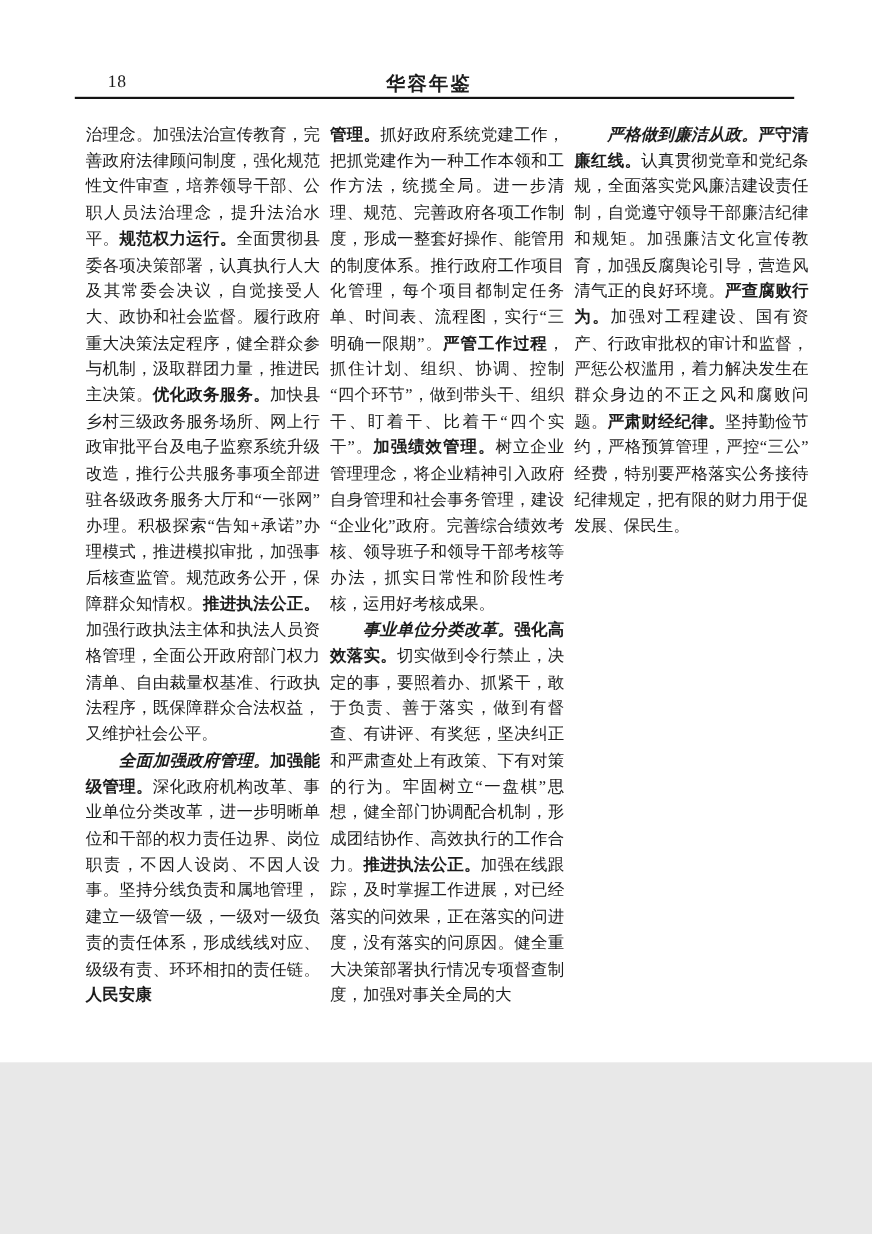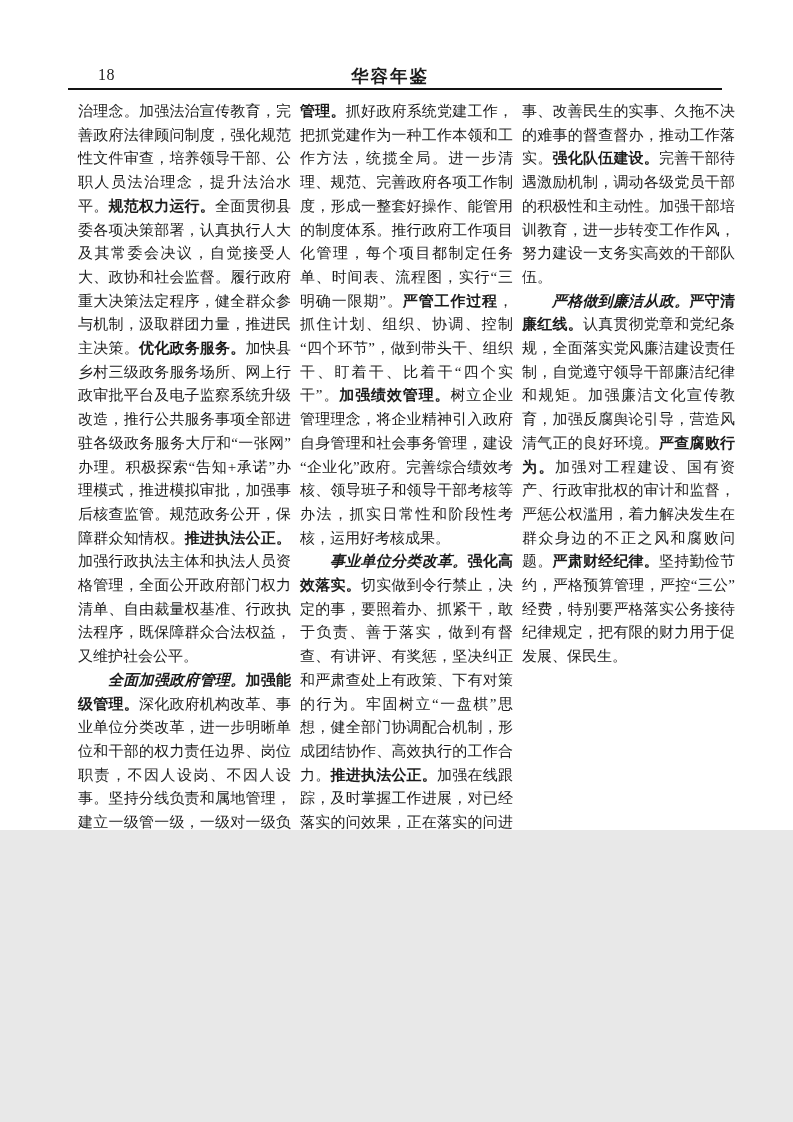--- a/index.html
+++ b/index.html
@@ -1,19 +1,19 @@
 <!DOCTYPE html>
 <html lang="zh"><head>
 <meta charset="utf-8">
 <style>
   html, body { margin: 0; padding: 0; background: #e8e8e8; }
   .page {
     position: relative;
     width: 793px;
-    height: 830px;
+    height: 966px;
     margin: 0 auto;
     background: #ffffff;
     font-family: "Liberation Serif", "DejaVu Serif", serif;
     color: #1c1c1c;
     overflow: hidden;
   }
   .running-head {
     position: absolute;
     top: 64px;
     left: 68px;
@@ -39,21 +39,21 @@
   .header-rule {
     position: absolute;
     top: 88px;
     left: 68px;
     width: 654px;
     height: 2px;
     background: #141414;
   }
   .columns {
     position: absolute;
-    top: 100px;
+    top: 112px;
     left: 78px;
     width: 657px;
     display: flex;
     gap: 9px;
   }
   .col {
     width: 213px;
     flex: 0 0 213px;
     font-size: 15px;
     line-height: 23.7px;
@@ -82,18 +82,17 @@
   <div class="columns">
     <div class="col">
         <p><span class="seg-normal">治理念。加强法治宣传教育，完善政府法律顾问制度，强化规范性文件审查，培养领导干部、公职人员法治理念，提升法治水平。</span><span class="seg-bold">规范权力运行。</span><span class="seg-normal">全面贯彻县委各项决策部署，认真执行人大及其常委会决议，自觉接受人大、政协和社会监督。履行政府重大决策法定程序，健全群众参与机制，汲取群团力量，推进民主决策。</span><span class="seg-bold">优化政务服务。</span><span class="seg-normal">加快县乡村三级政务服务场所、网上行政审批平台及电子监察系统升级改造，推行公共服务事项全部进驻各级政务服务大厅和“一张网”办理。积极探索“告知+承诺”办理模式，推进模拟审批，加强事后核查监管。规范政务公开，保障群众知情权。</span><span class="seg-bold">推进执法公正。</span><span class="seg-normal">加强行政执法主体和执法人员资格管理，全面公开政府部门权力清单、自由裁量权基准、行政执法程序，既保障群众合法权益，又维护社会公平。</span></p>
         <p class="indent"><span class="seg-lead">全面加强政府管理。</span><span class="seg-bold">加强能级管理。</span><span class="seg-normal">深化政府机构改革、事业单位分类改革，进一步明晰单位和干部的权力责任边界、岗位职责，不因人设岗、不因人设事。坚持分线负责和属地管理，建立一级管一级，一级对一级负责的责任体系，形成线线对应、级级有责、环环相扣的责任链。</span><span class="seg-bold">人民安康</span></p>
       </div>
     <div class="col">
         <p><span class="seg-bold">管理。</span><span class="seg-normal">抓好政府系统党建工作，把抓党建作为一种工作本领和工作方法，统揽全局。进一步清理、规范、完善政府各项工作制度，形成一整套好操作、能管用的制度体系。推行政府工作项目化管理，每个项目都制定任务单、时间表、流程图，实行“三明确一限期”。</span><span class="seg-bold">严管工作过程</span><span class="seg-normal">，抓住计划、组织、协调、控制“四个环节”，做到带头干、组织干、盯着干、比着干“四个实干”。</span><span class="seg-bold">加强绩效管理。</span><span class="seg-normal">树立企业管理理念，将企业精神引入政府自身管理和社会事务管理，建设“企业化”政府。完善综合绩效考核、领导班子和领导干部考核等办法，抓实日常性和阶段性考核，运用好考核成果。</span></p>
         <p class="indent"><span class="seg-lead">事业单位分类改革。</span><span class="seg-bold">强化高效落实。</span><span class="seg-normal">切实做到令行禁止，决定的事，要照着办、抓紧干，敢于负责、善于落实，做到有督查、有讲评、有奖惩，坚决纠正和严肃查处上有政策、下有对策的行为。牢固树立“一盘棋”思想，健全部门协调配合机制，形成团结协作、高效执行的工作合力。</span><span class="seg-bold">推进执法公正。</span><span class="seg-normal">加强在线跟踪，及时掌握工作进展，对已经落实的问效果，正在落实的问进度，没有落实的问原因。健全重大决策部署执行情况专项督查制度，加强对事关全局的大</span></p>
       </div>
     <div class="col">
-        <p><span class="seg-normal">事、改善民生的实事、久拖不决的难事的督查督办，推动工作落实。</span><span class="seg-bold">强化队伍建设。</span><span class="seg-normal">完善干部待遇激励机制，调动各级党员干部的积极性和主动性。加强干部培训教育，进一步转变工作作风，努力建设一支务实高效的干部队伍。</span></p>
         <p class="indent"><span class="seg-lead">严格做到廉洁从政。</span><span class="seg-bold">严守清廉红线。</span><span class="seg-normal">认真贯彻党章和党纪条规，全面落实党风廉洁建设责任制，自觉遵守领导干部廉洁纪律和规矩。加强廉洁文化宣传教育，加强反腐舆论引导，营造风清气正的良好环境。</span><span class="seg-bold">严查腐败行为。</span><span class="seg-normal">加强对工程建设、国有资产、行政审批权的审计和监督，严惩公权滥用，着力解决发生在群众身边的不正之风和腐败问题。</span><span class="seg-bold">严肃财经纪律。</span><span class="seg-normal">坚持勤俭节约，严格预算管理，严控“三公”经费，特别要严格落实公务接待纪律规定，把有限的财力用于促发展、保民生。</span></p>
       </div>
   </div>
 
 </div>
 
 </body></html>

